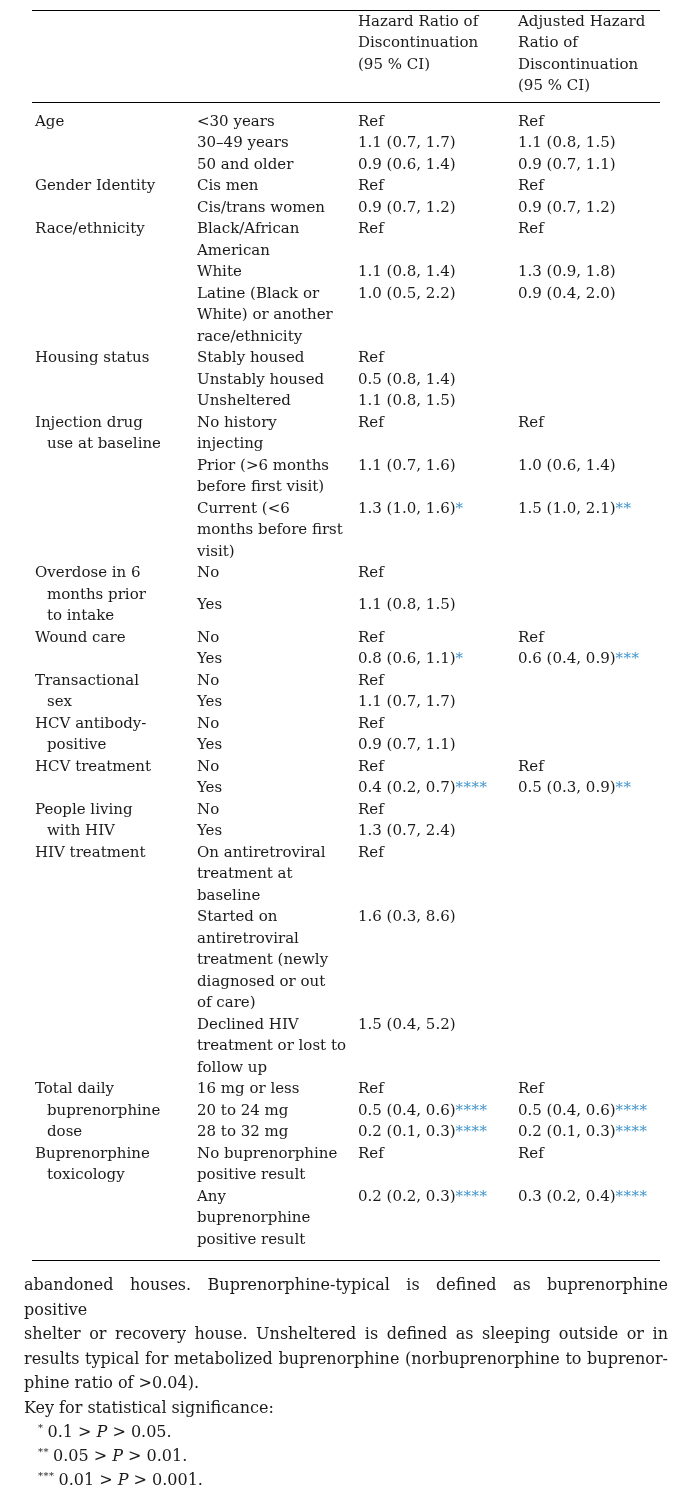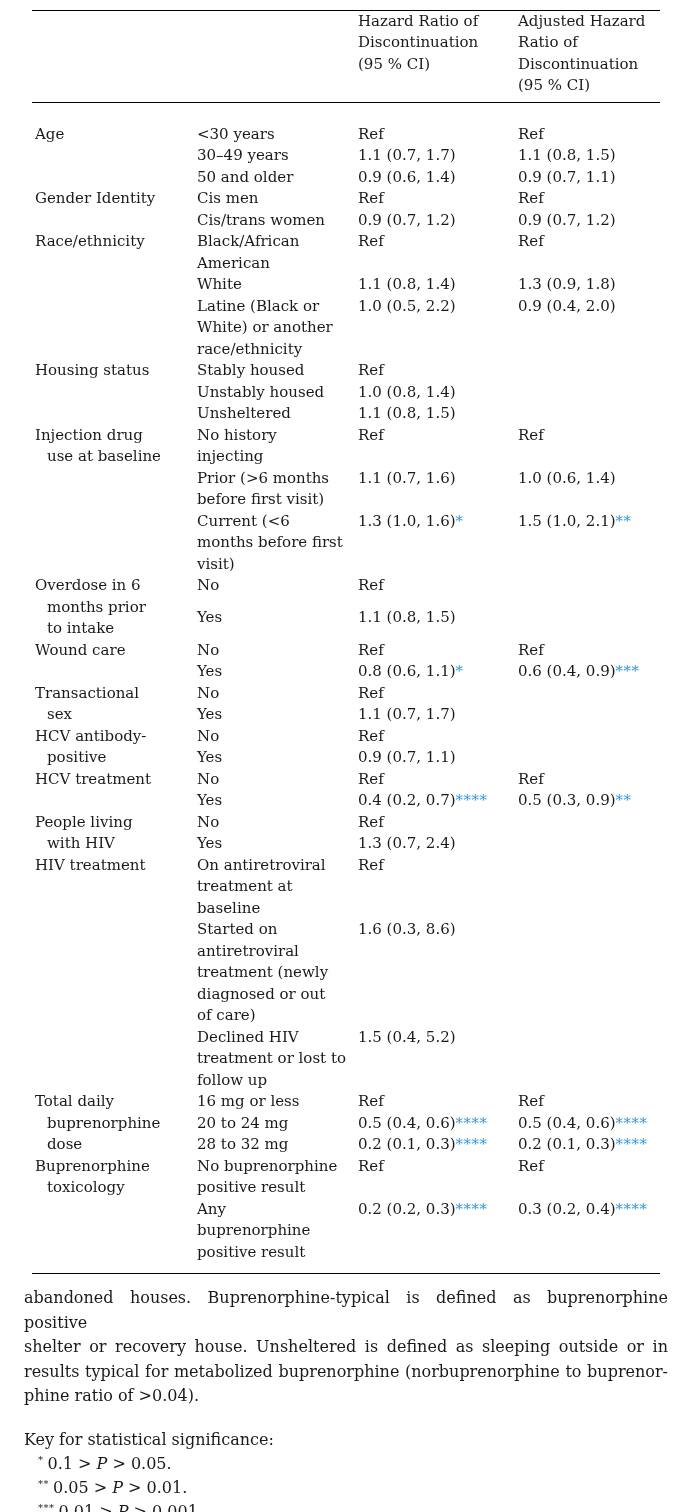--- a/index.html
+++ b/index.html
@@ -11,34 +11,34 @@
   
   .table-wrap{margin:10px 0 0 32px;width:628px;}
   table.paper-table{
     border-collapse:collapse;table-layout:fixed;width:628px;
     border-top:1.6px solid #000;border-bottom:1.6px solid #000;
     font-size:15px;line-height:21.5px;
   }
   .paper-table td{vertical-align:top;padding:0;text-align:left;font-weight:normal;}
   .paper-table thead tr{border-bottom:1.6px solid #000;}
   .paper-table thead td{padding-bottom:5px;line-height:21.4px;}
-  .paper-table tbody tr:first-child > td{padding-top:21px;}
+  .paper-table tbody tr:first-child > td{padding-top:8px;}
   .paper-table tbody tr:last-child > td{padding-bottom:10px;}
   td.var{padding-left:3px;}
   .line{white-space:nowrap;}
   .var-line.cont{padding-left:12px;}
   .stars{color:#3b97d3;letter-spacing:0.5px;}
   
   .footnotes{margin:12px 0 0 24px;width:644px;}
   .note-line{
     font-size:16px;line-height:24.5px;
     text-align:justify;text-align-last:justify;
   }
   .note-line.last{text-align-last:auto;text-align:left;}
-  .key-title{font-size:16px;line-height:24.5px;margin-top:19px;}
+  .key-title{font-size:16px;line-height:24.5px;}
   .key-item{font-size:16px;line-height:24px;padding-left:14px;white-space:nowrap;}
   .key-item sup{font-size:10px;line-height:0;margin-right:4px;letter-spacing:0.5px;}
   .key-item i{font-family:"DejaVu Serif","Liberation Serif",serif;}
 </style>
 </head>
 <body>
 
 <div class="table-wrap">
   <table class="paper-table">
     <colgroup>
@@ -175,21 +175,21 @@
           <td>
             <div class="line">Ref</div>
           </td>
           <td></td>
         </tr>
         <tr>
           <td>
             <div class="line">Unstably housed</div>
           </td>
           <td>
-            <div class="line">1.0 (0.8, 1.4)</div>
+            <div class="line">0.5 (0.8, 1.4)</div>
           </td>
           <td></td>
         </tr>
         <tr>
           <td>
             <div class="line">Unsheltered</div>
           </td>
           <td>
             <div class="line">1.1 (0.8, 1.5)</div>
           </td>

